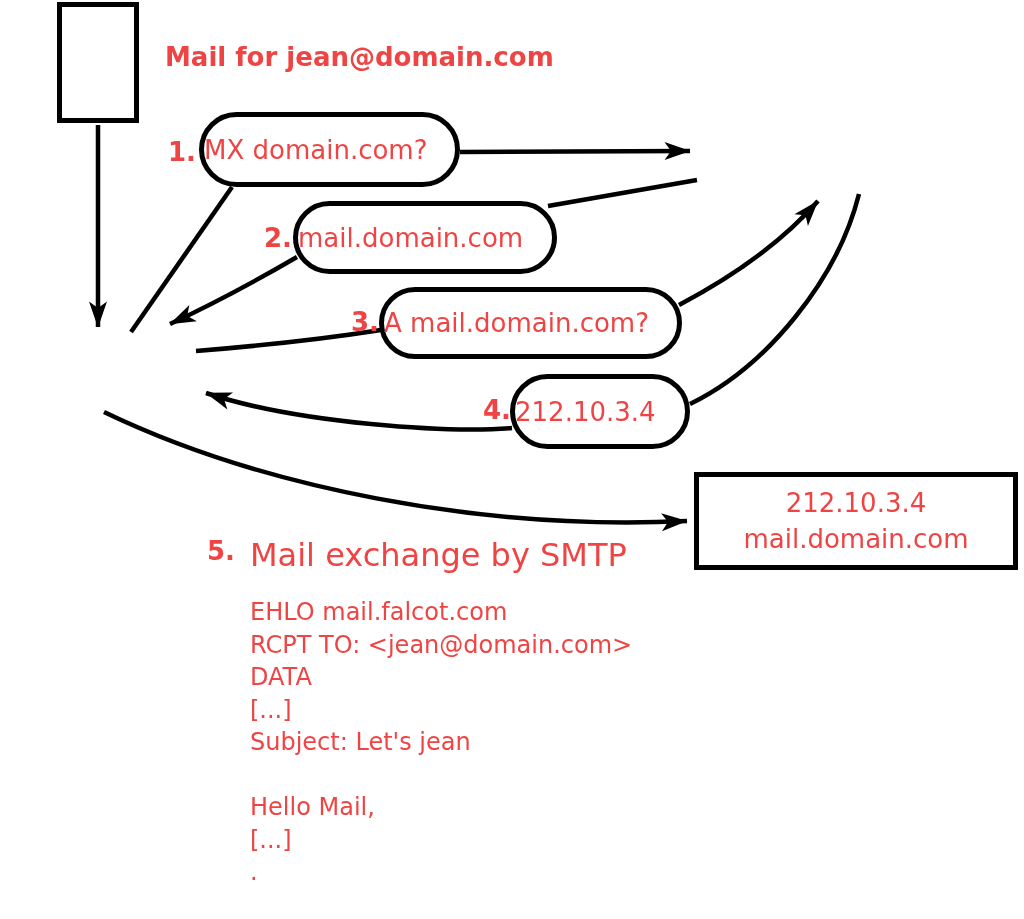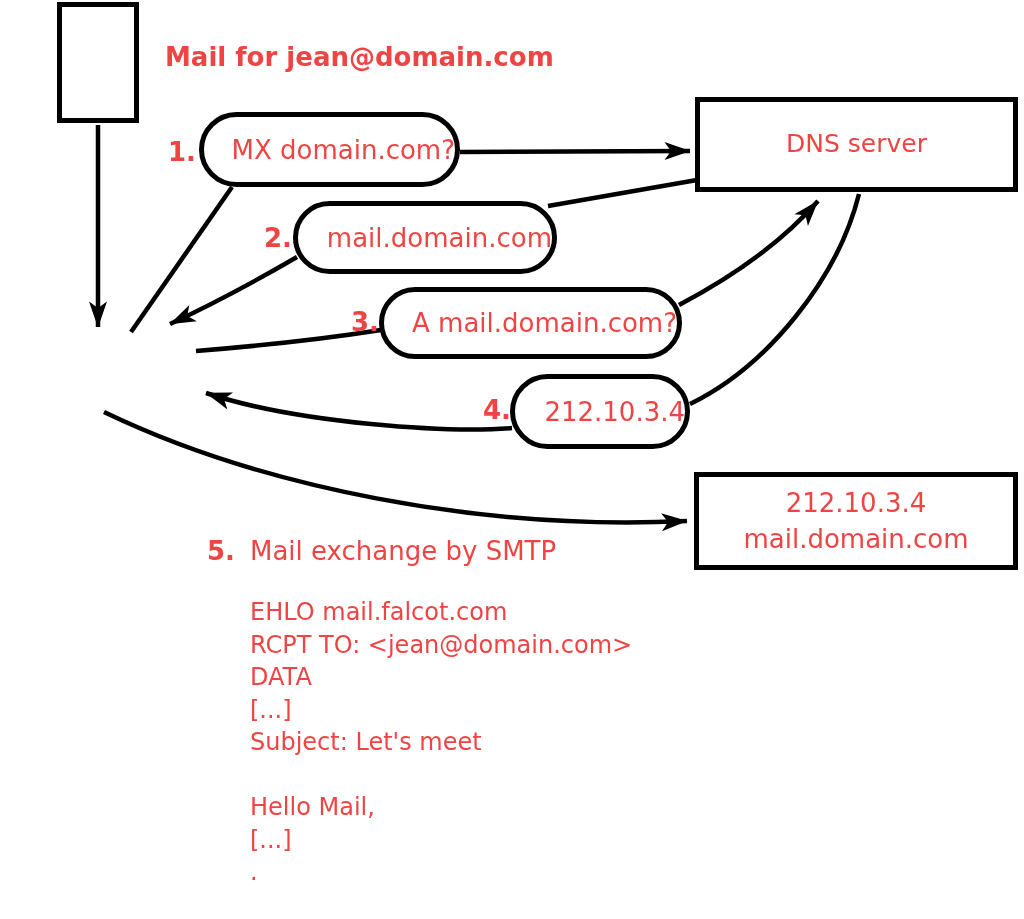--- a/index.html
+++ b/index.html
@@ -39,21 +39,21 @@
     white-space: nowrap;
   }
   .pill {
     position: absolute;
     box-sizing: border-box;
     border: 5px solid #000000;
     border-radius: 40px;
     background: #ffffff;
     display: flex;
     align-items: center;
-    justify-content: flex-end;
+    justify-content: flex-start;
     z-index: 2;
   }
   .pill-label {
     font-size: 26px;
     white-space: nowrap;
   }
   .step-num {
     position: absolute;
     font-size: 26px;
     font-weight: bold;
@@ -62,21 +62,21 @@
   }
   .note {
     position: absolute;
     font-size: 26px;
     font-weight: bold;
     z-index: 3;
     white-space: nowrap;
   }
   .step5-label {
     position: absolute;
-    font-size: 26px;
+    font-size: 32px;
     z-index: 3;
     white-space: nowrap;
   }
   .two-line {
     font-size: 26px;
     line-height: 36px;
     text-align: center;
   }
   #smtp-block {
     position: absolute;
@@ -113,23 +113,20 @@
       <path d="M859,194 C838,278 768,366 690,404"></path>
       <path d="M512,428 C450,433 300,424 206,393" marker-end="url(#arr)"></path>
       <path d="M104,412 C260,487 480,531 687,521" marker-end="url(#arr)"></path>
     </g>
   </svg>
 
   <div class="node" style="left:57px; top:2px; width:82px; height:121px;"></div>
 
   <div class="note" style="left:165px; top:42px;">Mail for jean@domain.com</div>
 
-  <div class="node" style="left:695px; top:97px; width:323px; height:95px;">
-    <span class="node-label">DNS server</span>
-  </div>
 
 
   <div class="node" style="left:694px; top:472px; width:324px; height:98px;">
     <div class="two-line">
       <div>212.10.3.4</div>
       <div>mail.domain.com</div>
     </div>
   </div>
 
   <div class="pill" style="left:199px; top:112px; width:261px; height:75px;">
@@ -151,20 +148,20 @@
   <div class="step-num" style="left:483px; top:395px;">4.</div>
 
   <div class="step-num" style="left:207px; top:536px;">5.</div>
   <div class="step5-label" style="left:250px; top:536px;">Mail exchange by SMTP</div>
 
   <div id="smtp-block">
     <div class="smtp-line">EHLO mail.falcot.com</div>
     <div class="smtp-line">RCPT TO: &lt;jean@domain.com&gt;</div>
     <div class="smtp-line">DATA</div>
     <div class="smtp-line">[...]</div>
-    <div class="smtp-line">Subject: Let's meet</div>
+    <div class="smtp-line">Subject: Let's jean</div>
     <div class="smtp-line"></div>
     <div class="smtp-line">Hello Mail,</div>
     <div class="smtp-line">[...]</div>
     <div class="smtp-line">.</div>
   </div>
 
 </div>
 
 </body></html>

